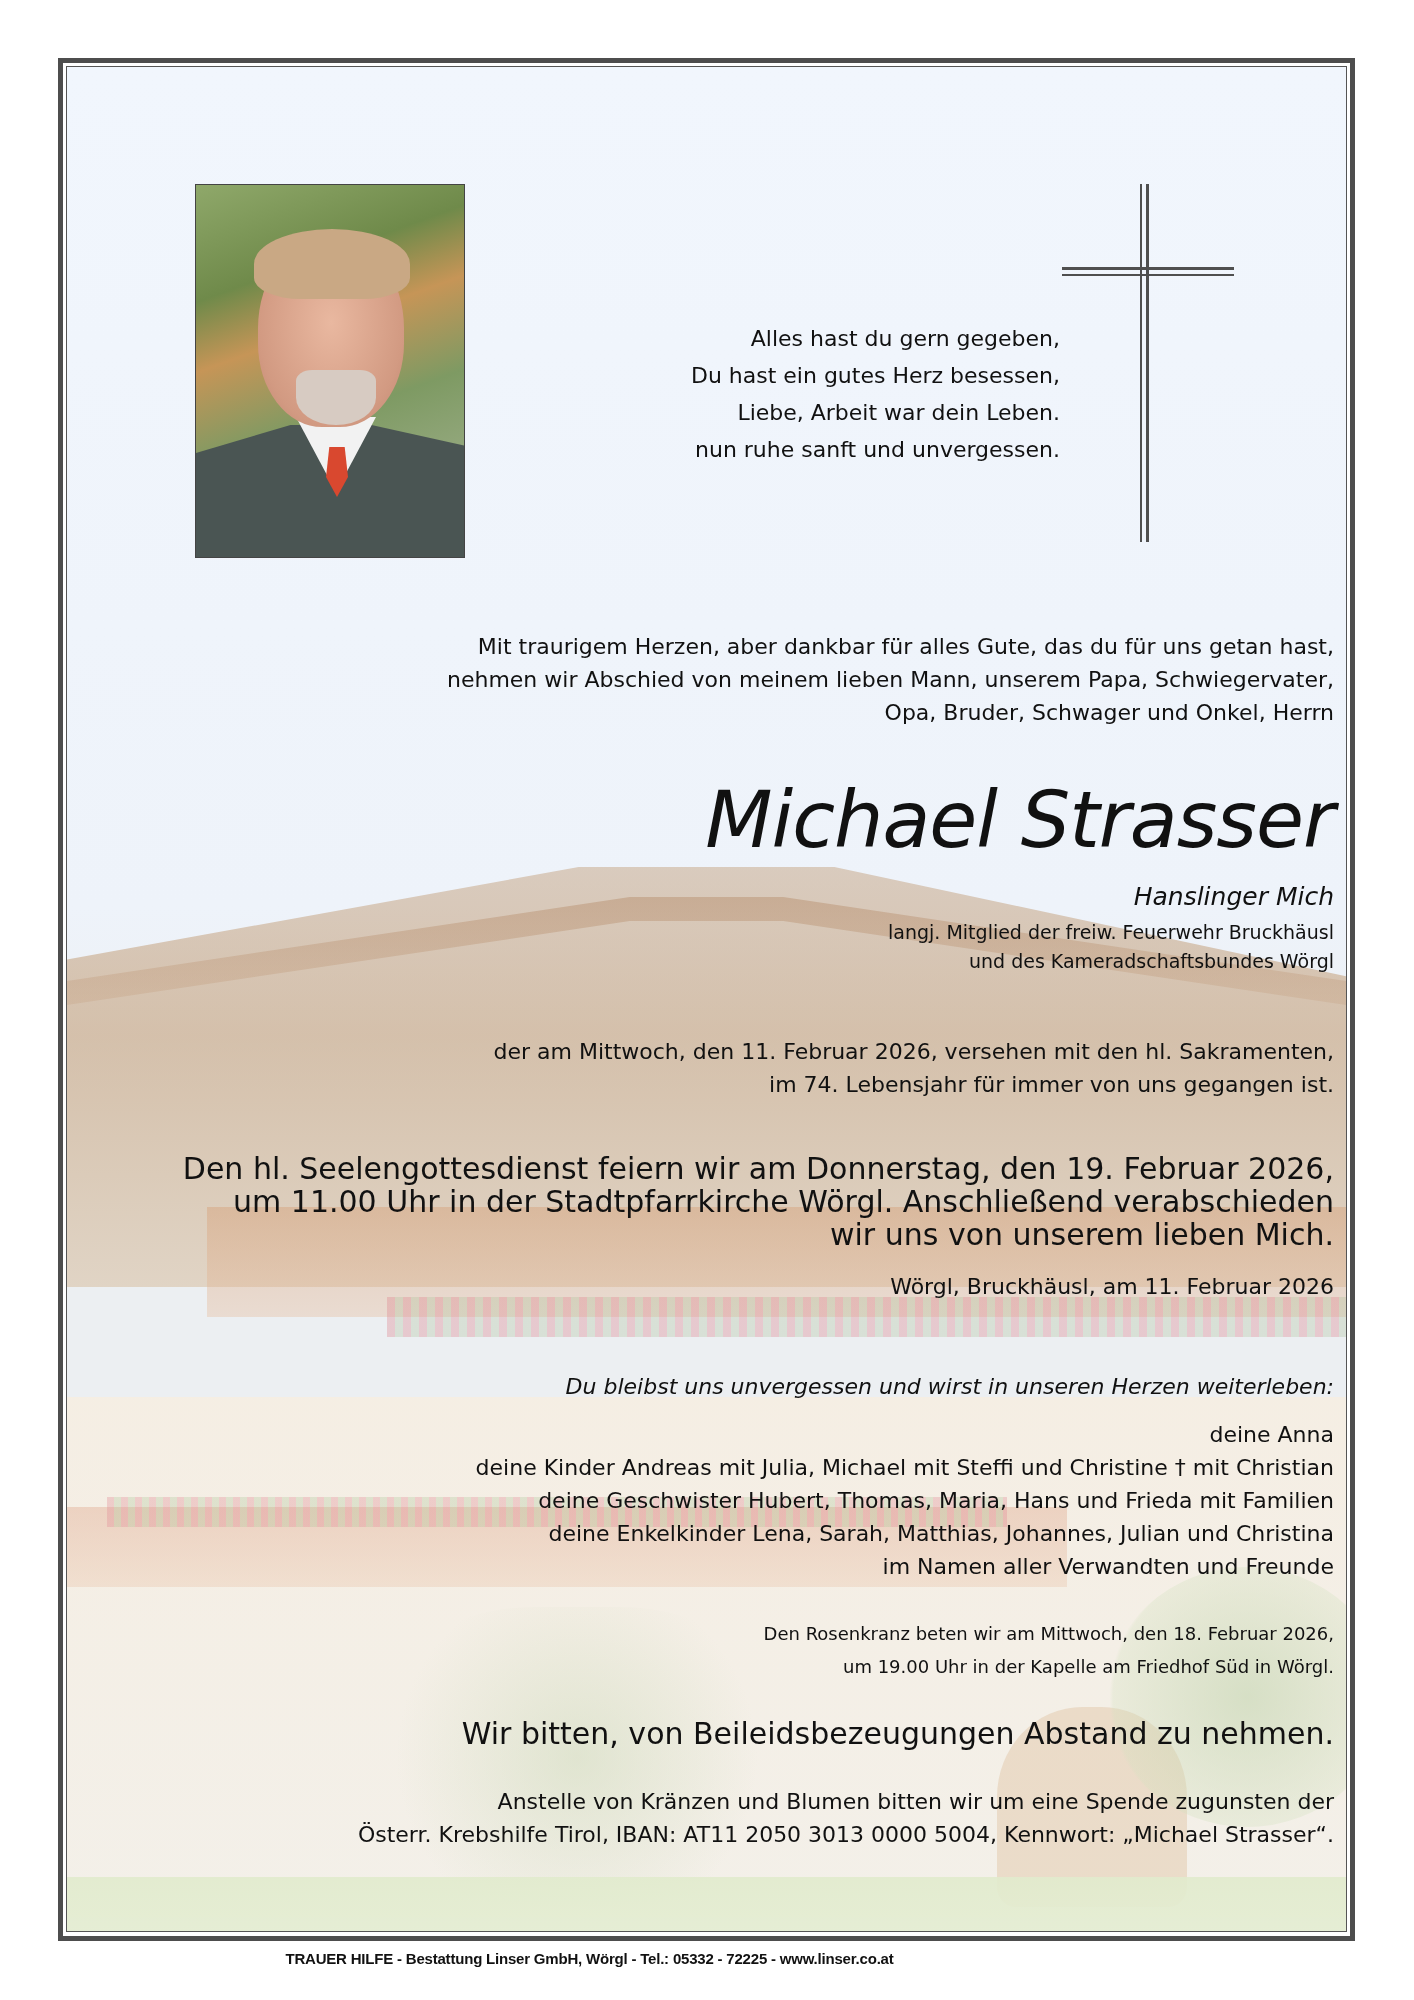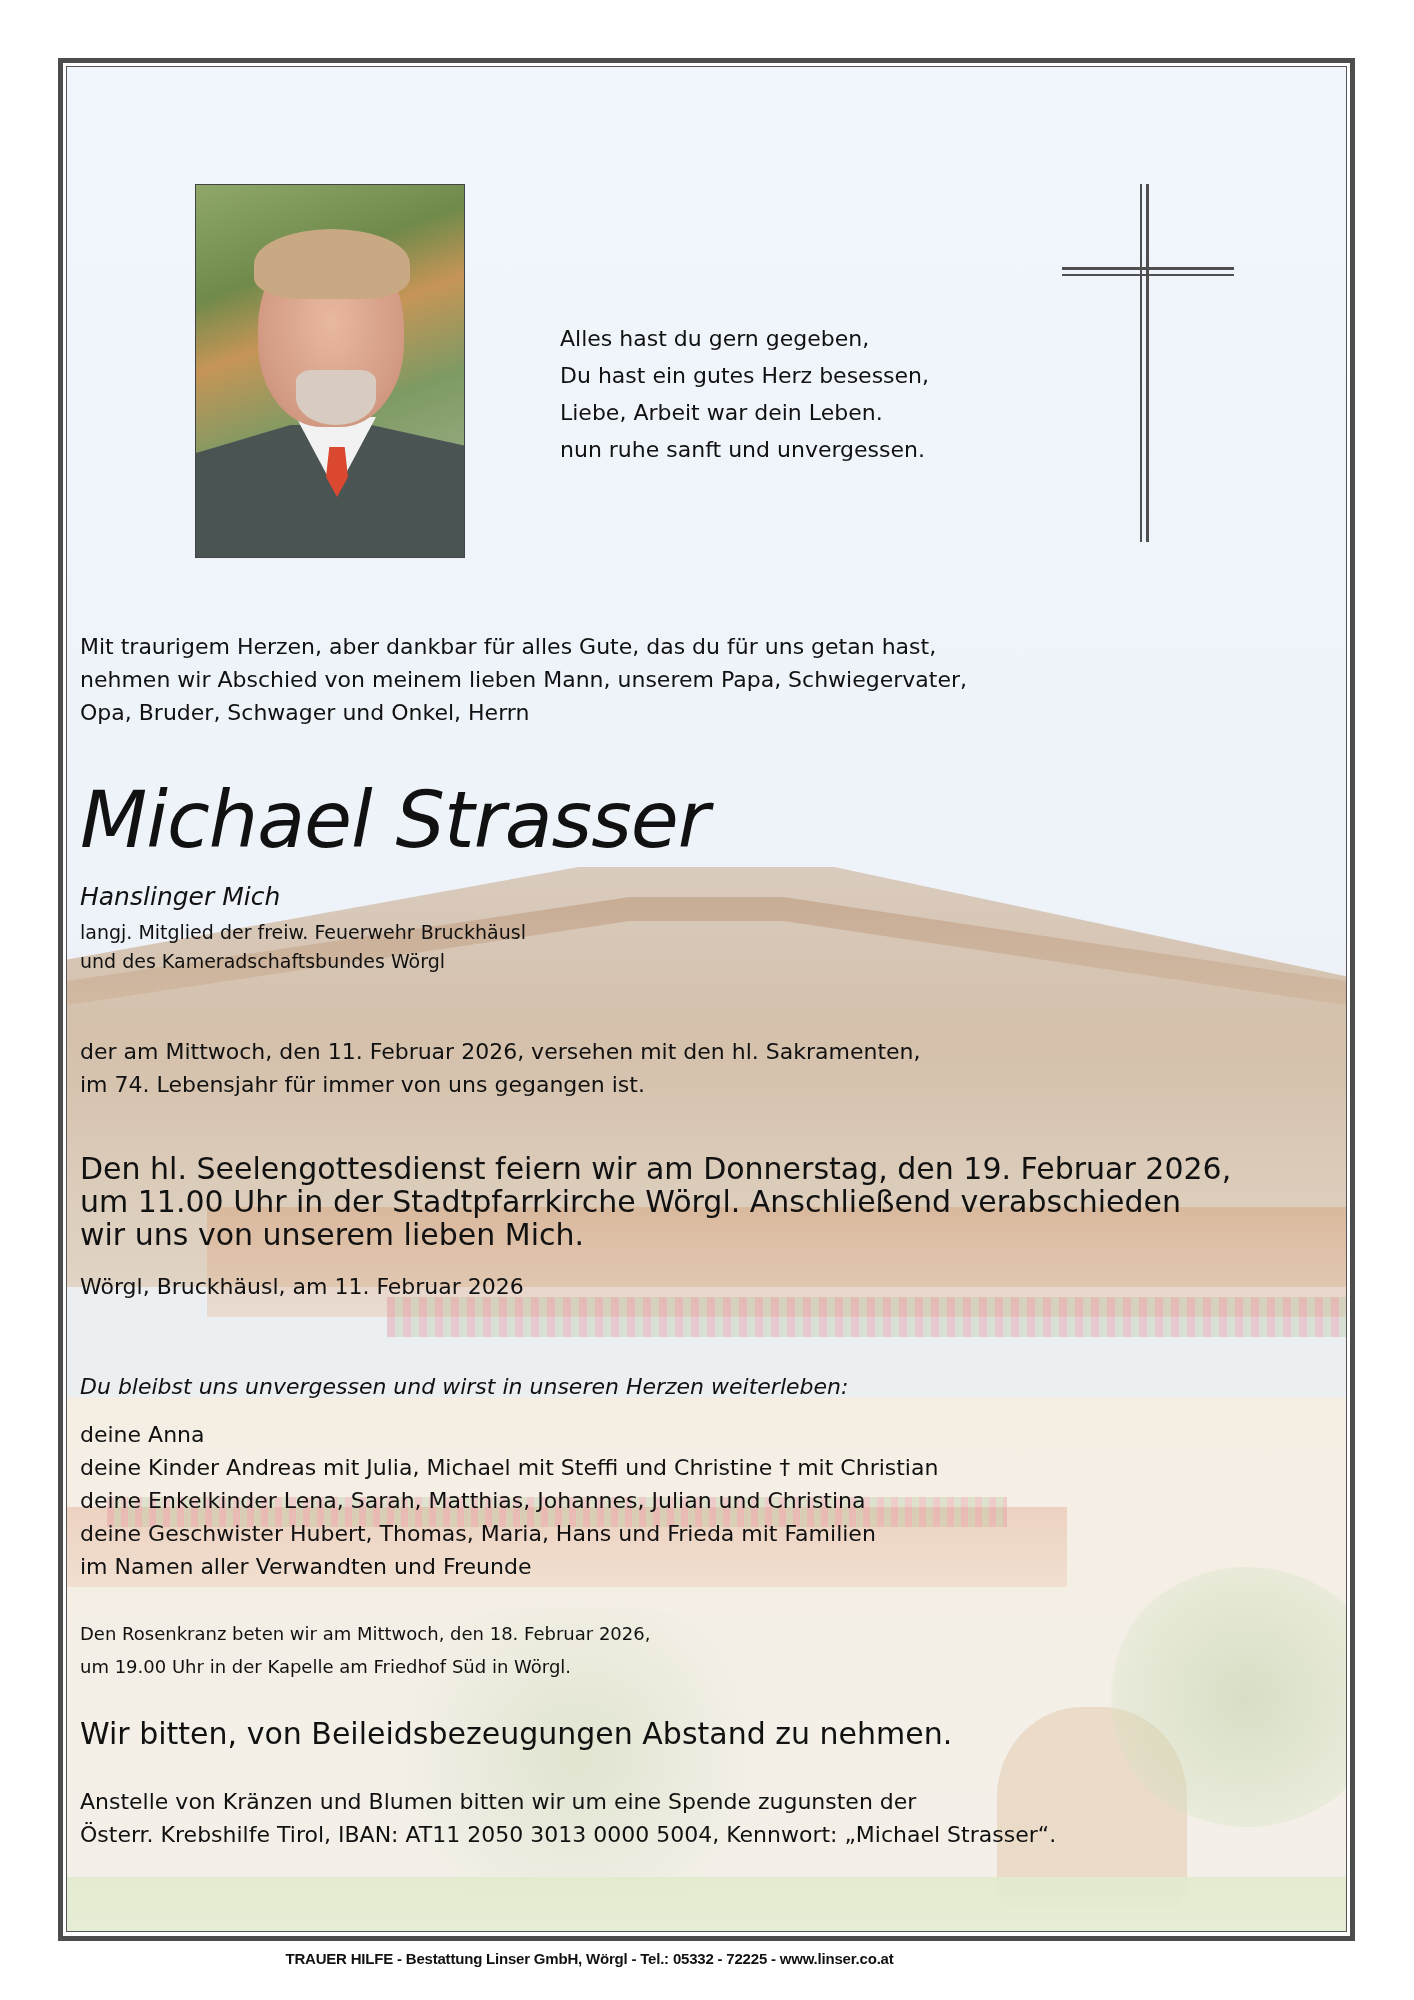--- a/index.html
+++ b/index.html
@@ -107,21 +107,21 @@
     background: #d9482f;
     clip-path: polygon(15% 0, 85% 0, 100% 60%, 50% 100%, 0 60%);
   }
 
   .cross-v1 { position: absolute; left: 1140px; top: 184px; width: 2px; height: 358px; background: #4f4f4f; }
   .cross-v2 { position: absolute; left: 1146px; top: 184px; width: 3px; height: 358px; background: #4f4f4f; }
   .cross-h1 { position: absolute; left: 1062px; top: 267px; width: 172px; height: 3px; background: #4f4f4f; }
   .cross-h2 { position: absolute; left: 1062px; top: 274px; width: 172px; height: 2px; background: #4f4f4f; }
 
   .text-block {
-    position: absolute; left: 80px; width: 1254px; text-align: left;
+    position: absolute; left: 80px; width: 1254px; text-align: right;
     font-family: "DejaVu Sans", sans-serif; color: #111;
   }
   .line { display: block; white-space: nowrap; }
   .poem { left: 560px; width: 500px; top: 320px; font-size: 22px; line-height: 37px; }
   .intro { top: 630px; font-size: 22px; line-height: 33px; }
   .name {
     top: 770px; font-size: 78px; line-height: 100px; font-style: italic;
     font-family: "DejaVu Sans", sans-serif; letter-spacing: -1px;
   }
   .nickname { top: 880px; font-size: 25px; line-height: 34px; font-style: italic; }
@@ -208,22 +208,22 @@
   <span class="line">wir uns von unserem lieben Mich.</span>
 </div>
 
 <div class="text-block place-date">Wörgl, Bruckhäusl, am 11. Februar 2026</div>
 
 <div class="text-block closing">Du bleibst uns unvergessen und wirst in unseren Herzen weiterleben:</div>
 
 <div class="text-block mourners">
   <span class="line">deine Anna</span>
   <span class="line">deine Kinder Andreas mit Julia, Michael mit Steffi und Christine † mit Christian</span>
+  <span class="line">deine Geschwister Hubert, Thomas, Maria, Hans und Frieda mit Familien</span>
   <span class="line">deine Enkelkinder Lena, Sarah, Matthias, Johannes, Julian und Christina</span>
-  <span class="line">deine Geschwister Hubert, Thomas, Maria, Hans und Frieda mit Familien</span>
   <span class="line">im Namen aller Verwandten und Freunde</span>
 </div>
 
 <div class="text-block rosary">
   <span class="line">Den Rosenkranz beten wir am Mittwoch, den 18. Februar 2026,</span>
   <span class="line"><span>um </span><b>19.00 Uhr</b><span> in der Kapelle am Friedhof Süd in Wörgl.</span></span>
 </div>
 
 <div class="text-block condolence">Wir bitten, von Beileidsbezeugungen Abstand zu nehmen.</div>
 

